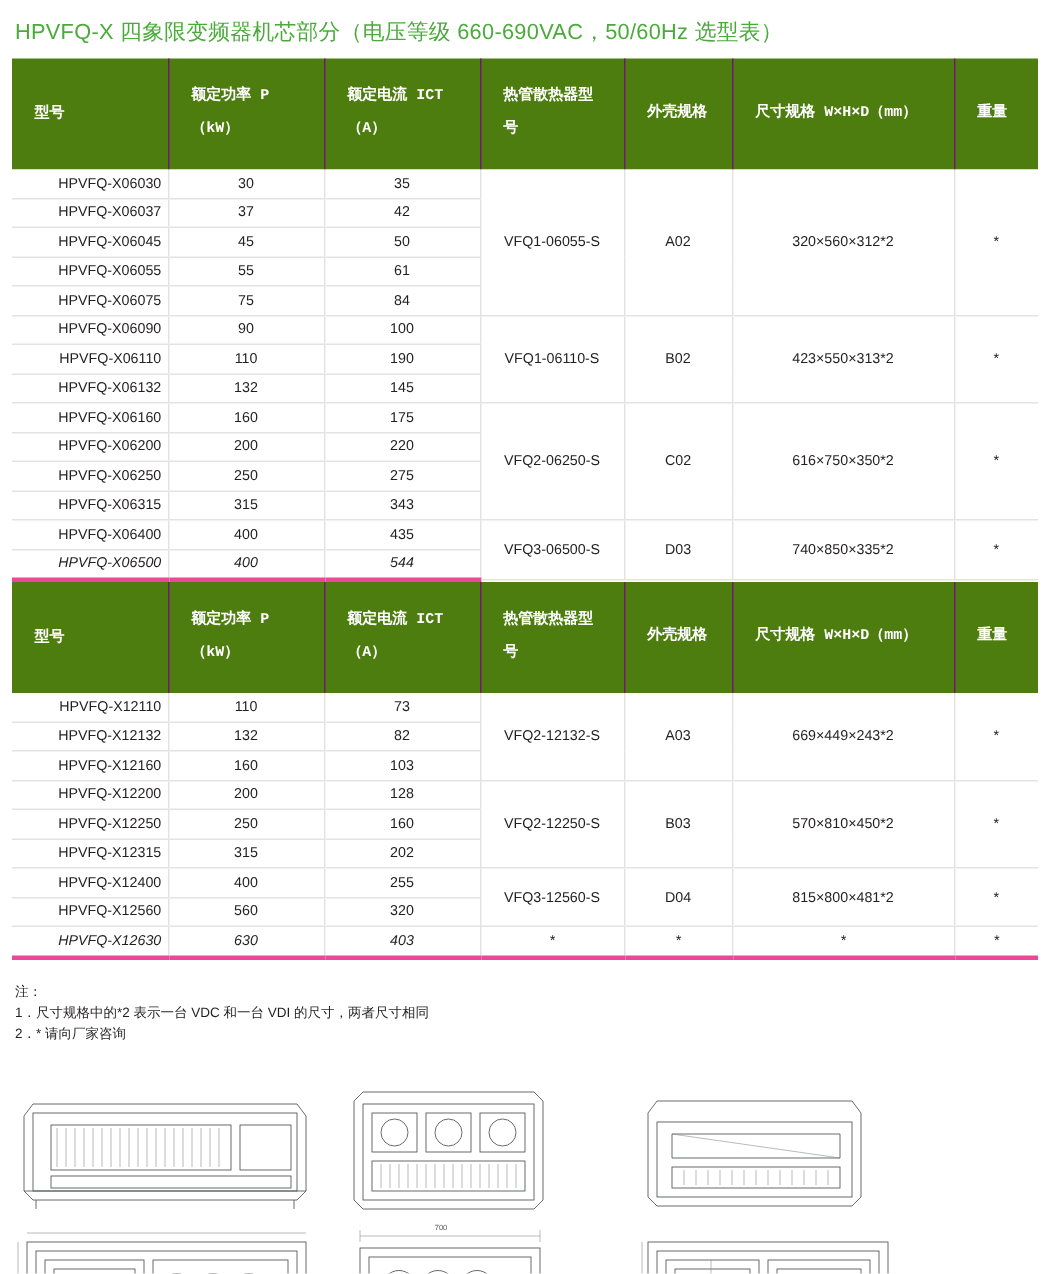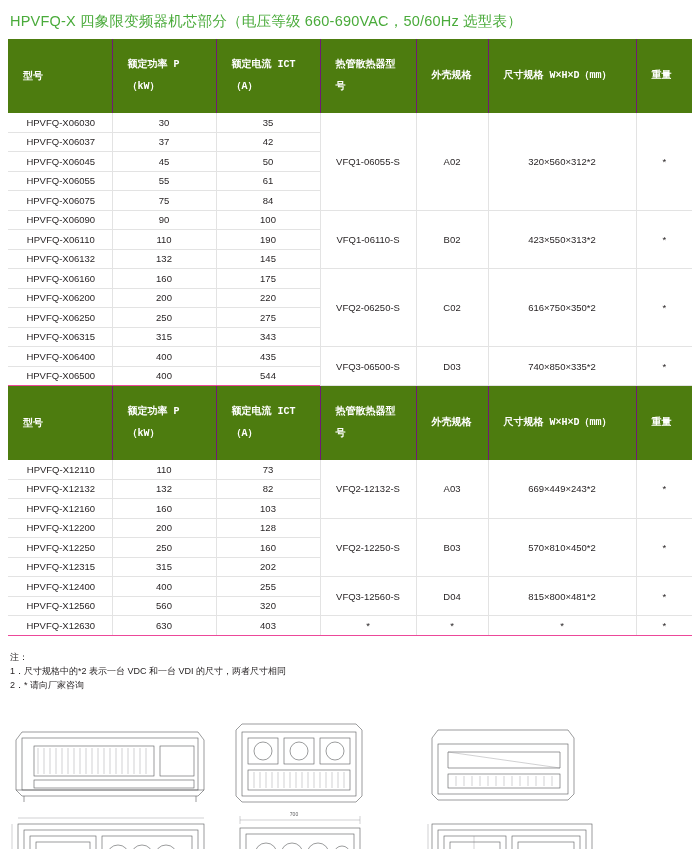--- a/index.html
+++ b/index.html
@@ -55,24 +55,25 @@
   table.spec tbody td {
     height: 18.5px;
     padding: 0 4px;
     text-align: center;
     border-bottom: 1px solid #e3e3e3;
     color: #231f20;
     font-size: 9.5px;
     background: #ffffff;
   }
   table.spec tbody tr:last-child td {
-    border-bottom: 1px solid #ec4899;
+    border-bottom: 3px solid #ec4899;
+    font-style: italic;
   }
   table.spec tbody td.model {
-    text-align: center;
+    text-align: right;
     padding-left: 6px;
   }
   table.spec tbody td.vline {
     border-left: 1px solid #e3e3e3;
   }
   table.spec tbody td.merged {
     vertical-align: middle;
   }
   .notes {
     margin-top: 14px;

